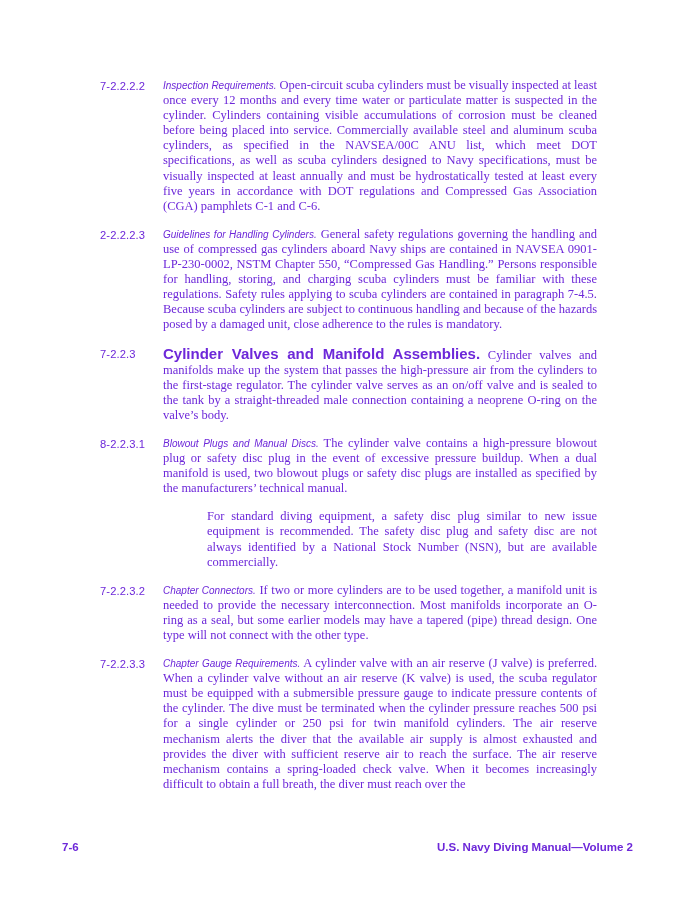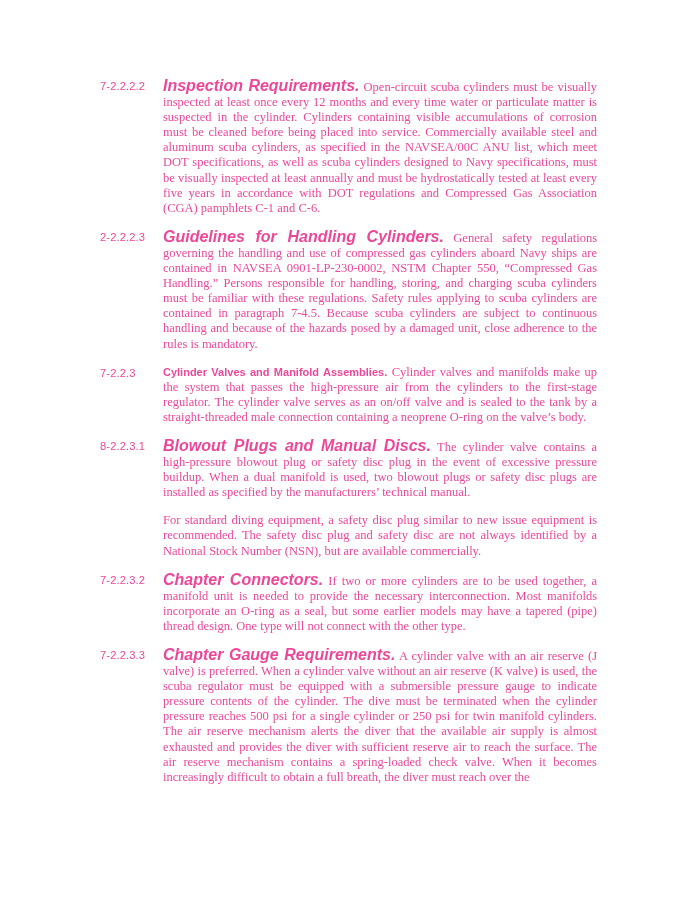--- a/index.html
+++ b/index.html
@@ -5,21 +5,21 @@
   html, body {
     margin: 0;
     padding: 0;
     background: #ffffff;
   }
   .page {
     position: relative;
     width: 695px;
     height: 899px;
     background: #ffffff;
-    color: #ec4899;
+    color: #6d28d9;
     font-family: "Liberation Serif", serif;
     overflow: hidden;
     box-sizing: border-box;
   }
   .content {
     position: absolute;
     top: 78px;
     left: 100px;
     width: 497px;
   }
@@ -38,31 +38,32 @@
     letter-spacing: 0.1px;
   }
   .para-text {
     flex: 1;
     font-size: 12.5px;
     line-height: 15.1px;
     text-align: justify;
   }
   .h-bi {
     font-family: "Liberation Sans", sans-serif;
-    font-weight: bold;
+    font-weight: normal;
     font-style: italic;
-    font-size: 16px;
+    font-size: 10px;
   }
   .h-b {
     font-family: "Liberation Sans", sans-serif;
     font-weight: bold;
-    font-size: 11px;
+    font-size: 15px;
   }
   .para-body2 {
     margin-top: 13px;
+    margin-left: 44px;
   }
   .footer {
     position: absolute;
     top: 841px;
     left: 62px;
     width: 571px;
     display: flex;
     justify-content: space-between;
     align-items: baseline;
     font-family: "Liberation Sans", sans-serif;
@@ -121,14 +122,18 @@
     <div class="para">
       <div class="para-num">7-2.2.3.3</div>
       <div class="para-text">
         <span class="h-bi">Chapter Gauge Requirements.</span>
         <span>A cylinder valve with an air reserve (J valve) is preferred. When a cylinder valve without an air reserve (K valve) is used, the scuba regulator must be equipped with a submersible pressure gauge to indicate pressure contents of the cylinder. The dive must be terminated when the cylinder pressure reaches 500 psi for a single cylinder or 250 psi for twin manifold cylinders. The air reserve mechanism alerts the diver that the available air supply is almost exhausted and provides the diver with sufficient reserve air to reach the surface. The air reserve mechanism contains a spring-loaded check valve. When it becomes increasingly difficult to obtain a full breath, the diver must reach over the</span>
       </div>
     </div>
 
   </div>
 
+  <div class="footer">
+    <span>7-6</span>
+    <span>U.S. Navy Diving Manual—Volume 2</span>
+  </div>
 
 </div>
 
 </body></html>

